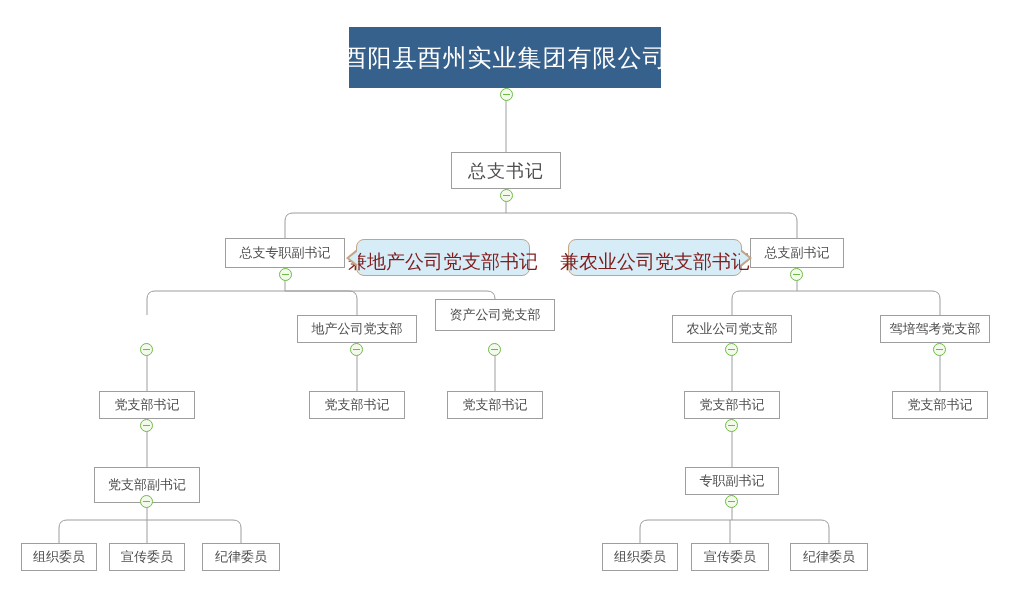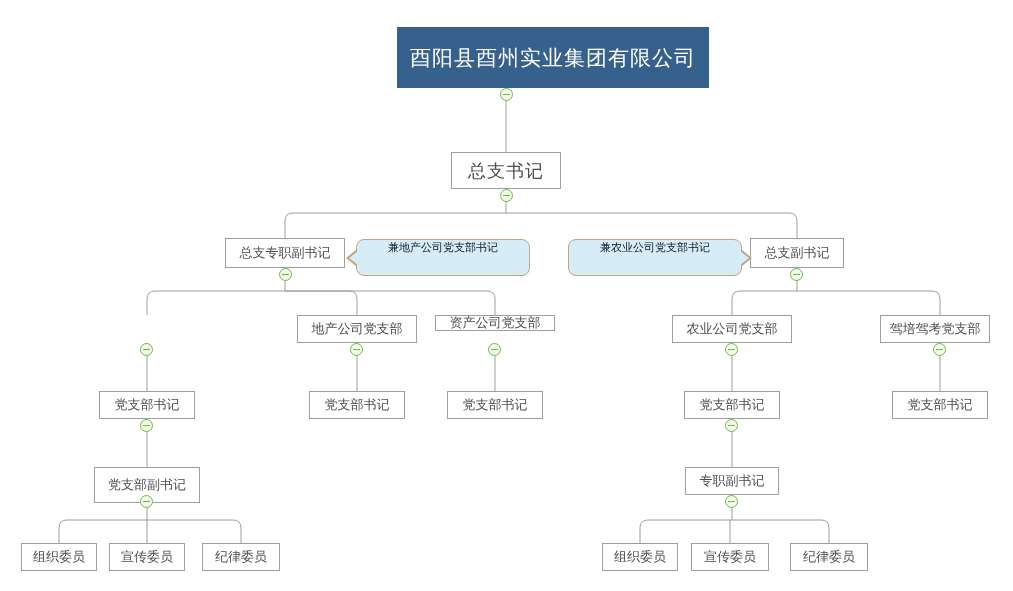--- a/index.html
+++ b/index.html
@@ -9,27 +9,27 @@
   }
   #wires{position:absolute;left:0;top:0;}
   #wires path{stroke:#9e9e9e;stroke-width:1;fill:none;}
   .node{
     position:absolute;box-sizing:border-box;background:#ffffff;
     border:1px solid #9e9e9e;color:#4d4d4d;font-size:13px;
     display:flex;align-items:center;justify-content:center;white-space:nowrap;
   }
   .node-root{
     background:#36618c;border:1px solid #36618c;color:#ffffff;
-    font-size:21px;letter-spacing:1px;margin-left:48px;
+    font-size:24px;letter-spacing:1px;
   }
   .node-l2{font-size:18px;letter-spacing:1px;}
   .callout{
     position:absolute;box-sizing:border-box;background:#d6edf8;
-    border:1px solid #c3a585;border-radius:8px;color:#0f172a;font-size:11px;
-    display:flex;align-items:flex-start;justify-content:center;white-space:nowrap;
+    border:1px solid #c3a585;border-radius:8px;color:#7f1d1d;font-size:19px;
+    display:flex;align-items:flex-end;justify-content:center;white-space:nowrap;
   }
   .callout-left::before{
     content:"";position:absolute;left:-11px;top:50%;margin-top:-9px;width:0;height:0;
     border-style:solid;border-width:9px 11px 9px 0;
     border-color:transparent #c3a585 transparent transparent;
   }
   .callout-left::after{
     content:"";position:absolute;left:-8px;top:50%;margin-top:-7px;width:0;height:0;
     border-style:solid;border-width:7px 9px 7px 0;
     border-color:transparent #d6edf8 transparent transparent;
@@ -87,21 +87,21 @@
   <div class="node" style="left:750px;top:238px;width:94px;height:30px;">总支副书记</div>
 
   <div class="callout callout-left" style="left:356px;top:239px;width:174px;height:37px;">
     <span>兼地产公司党支部书记</span>
   </div>
   <div class="callout callout-right" style="left:568px;top:239px;width:174px;height:37px;">
     <span>兼农业公司党支部书记</span>
   </div>
 
   <div class="node" style="left:297px;top:315px;width:120px;height:28px;">地产公司党支部</div>
-  <div class="node" style="left:435px;top:315px;width:120px;height:16px;">资产公司党支部</div>
+  <div class="node" style="left:435px;top:299px;width:120px;height:32px;">资产公司党支部</div>
   <div class="node" style="left:672px;top:315px;width:120px;height:28px;">农业公司党支部</div>
   <div class="node" style="left:880px;top:315px;width:110px;height:28px;">驾培驾考党支部</div>
 
   <div class="node" style="left:99px;top:391px;width:96px;height:28px;">党支部书记</div>
   <div class="node" style="left:309px;top:391px;width:96px;height:28px;">党支部书记</div>
   <div class="node" style="left:447px;top:391px;width:96px;height:28px;">党支部书记</div>
   <div class="node" style="left:684px;top:391px;width:96px;height:28px;">党支部书记</div>
   <div class="node" style="left:892px;top:391px;width:96px;height:28px;">党支部书记</div>
 
   <div class="node" style="left:94px;top:467px;width:106px;height:36px;">党支部副书记</div>

